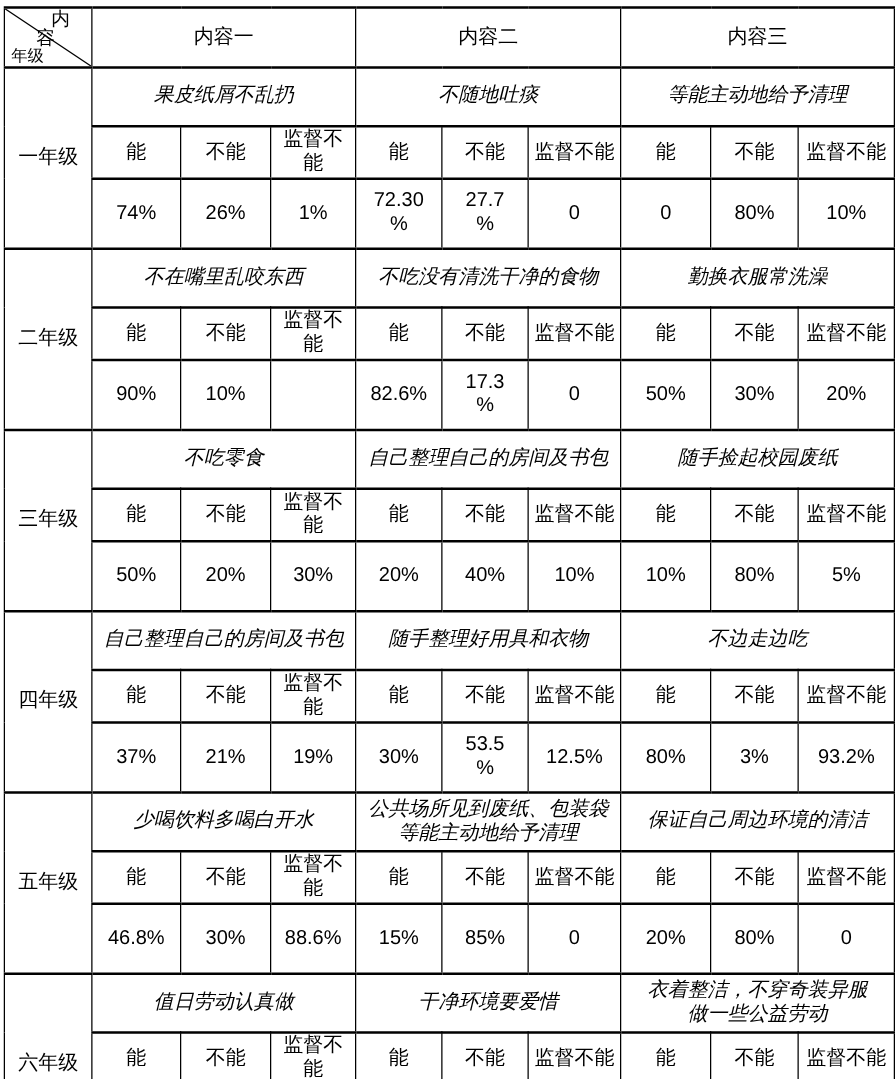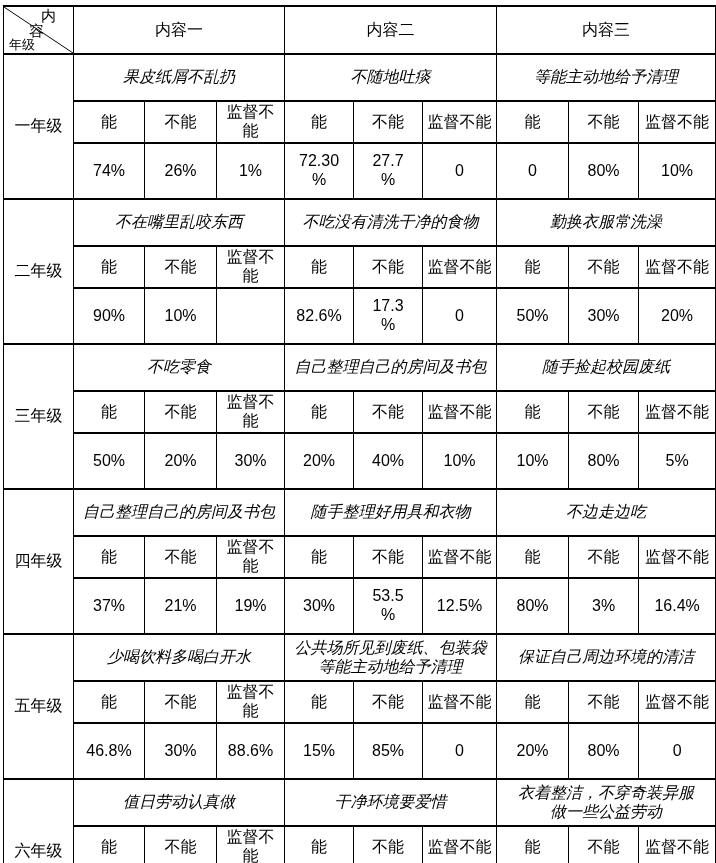--- a/index.html
+++ b/index.html
@@ -208,21 +208,21 @@
         <tr class="data-row">
           <td class="value-cell">37%</td>
           <td class="value-cell">21%</td>
           <td class="value-cell">19%</td>
           <td class="value-cell">30%</td>
           <td class="value-cell">53.5
 %</td>
           <td class="value-cell">12.5%</td>
           <td class="value-cell">80%</td>
           <td class="value-cell">3%</td>
-          <td class="value-cell">16.4%</td>
+          <td class="value-cell">93.2%</td>
         </tr>
         <tr class="behavior-row">
           <td class="grade-cell" rowspan="3">五年级</td>
           <td class="behavior-cell" colspan="3">少喝饮料多喝白开水</td>
           <td class="behavior-cell" colspan="3">公共场所见到废纸、包装袋
 等能主动地给予清理</td>
           <td class="behavior-cell" colspan="3">保证自己周边环境的清洁</td>
         </tr>
         <tr class="subhead-row">
           <td class="subheader-cell">能</td>

